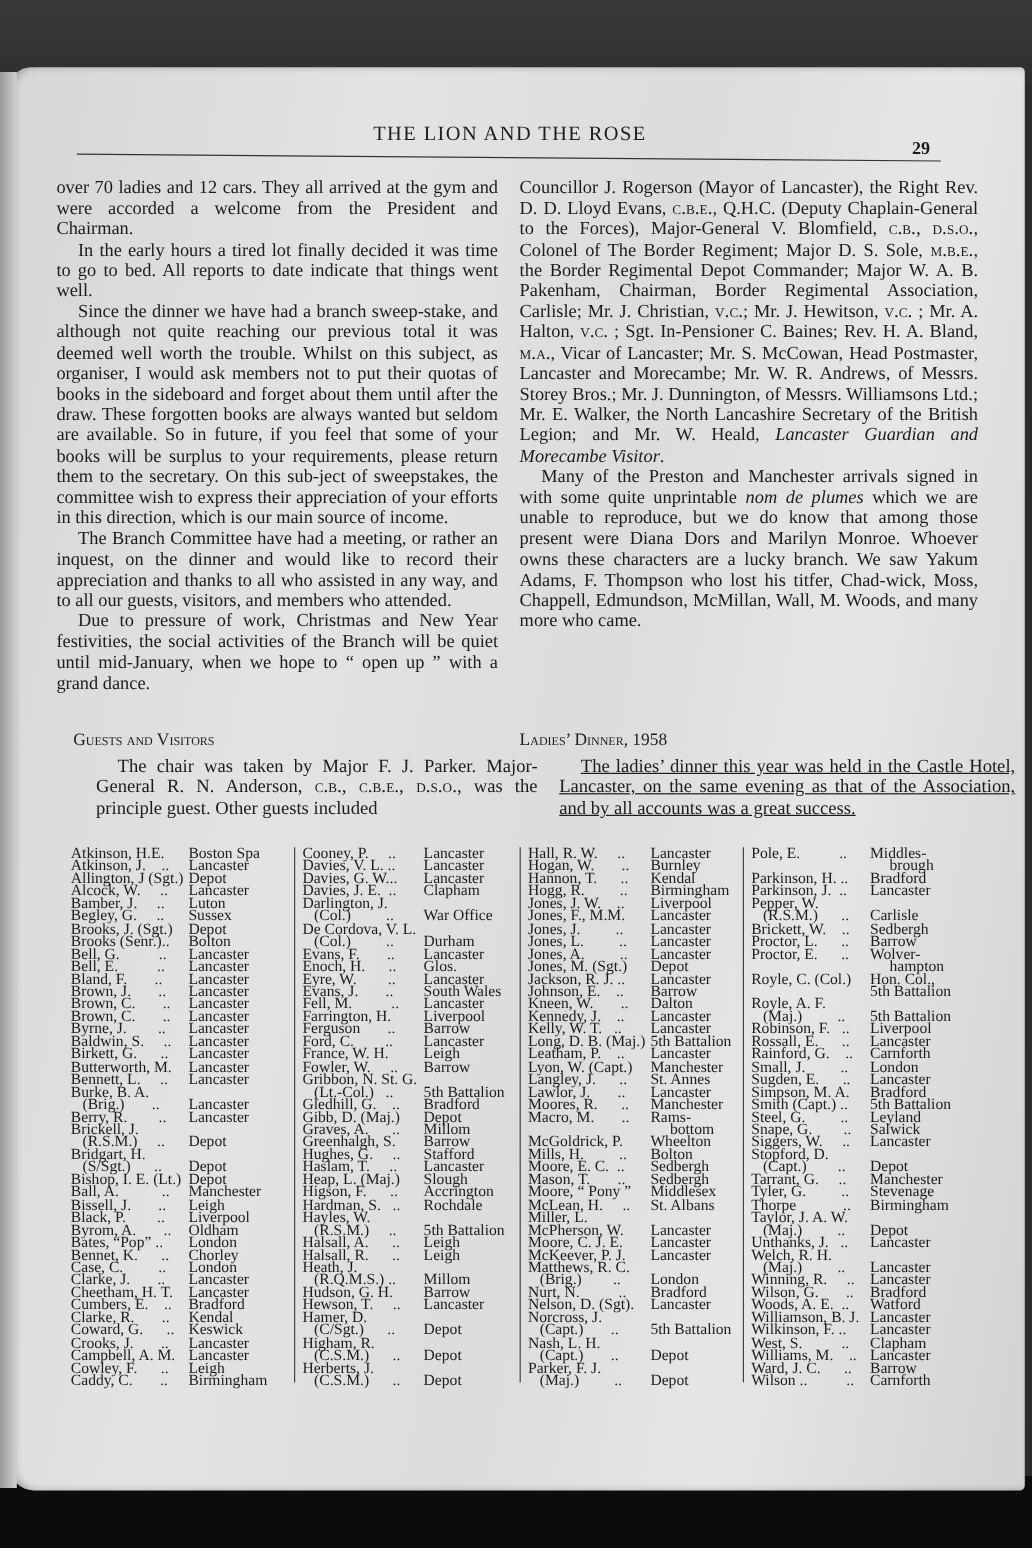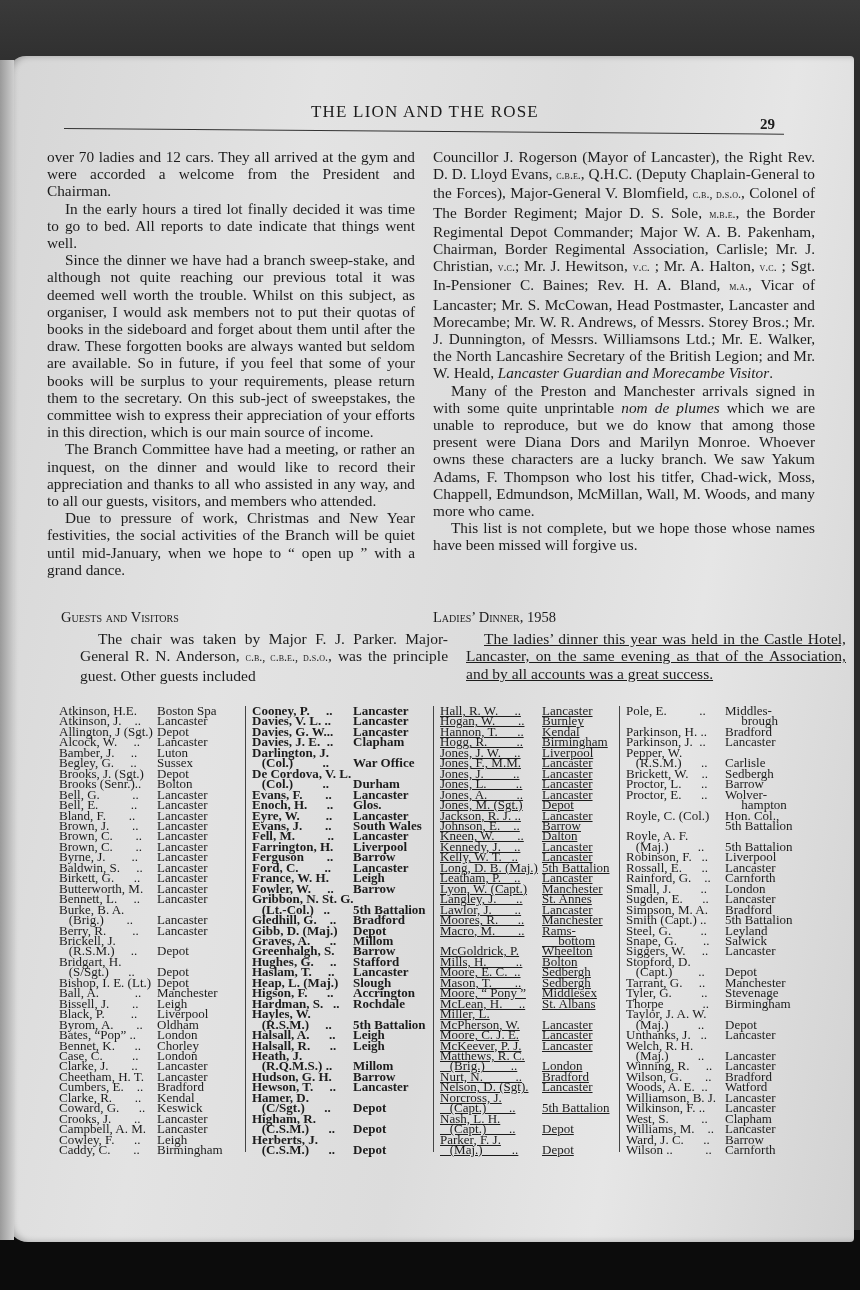--- a/index.html
+++ b/index.html
@@ -10,21 +10,21 @@
   .spine{position:absolute;left:0;top:60px;width:14px;height:1180px;background:linear-gradient(90deg,#9a9a9a,#cfcfcf);}
   .header{position:absolute;left:64px;top:100px;width:720px;height:30px;}
   .running-title{position:absolute;left:247px;top:2px;font-size:17px;letter-spacing:1.2px;}
   .page-number{position:absolute;left:696px;top:16px;font-size:15px;font-weight:bold;}
   .header-rule{position:absolute;left:0;top:28px;width:720px;height:1px;background:#333;transform:rotate(0.45deg);transform-origin:left;}
   .col{position:absolute;font-size:15.3px;line-height:17.2px;text-align:justify;}
   .col p{margin:0;text-indent:18px;}
   .col p.noindent{text-indent:0;}
   .left-col{left:47px;top:148px;width:368px;}
   .right-col{left:433px;top:148px;width:382px;}
-  .sc{font-variant:small-caps;font-size:12px;}
+  .sc{font-variant:small-caps;font-size:16px;}
   .section-head{position:absolute;font-size:14.5px;font-variant:small-caps;}
   .sec-left{left:61px;top:609px;}
   .sec-right{left:433px;top:609px;}
   .sec-body{position:absolute;font-size:15.5px;line-height:17.4px;text-align:justify;margin-left:33px;}
   .sec-body p{margin:0;text-indent:18px;}
   .sec-body-left{left:47px;top:630px;width:368px;}
   .sec-body-right{left:433px;top:630px;width:380px;text-decoration:underline;}
   .guest-list{position:absolute;top:706px;font-size:13px;line-height:10.45px;}
   .gl1{left:59px;width:178px;}
   .gl2{left:245px;width:180px;border-left:1px solid #444;padding-left:0;}
@@ -57,21 +57,20 @@
   <p class="noindent">over 70 ladies and 12 cars. They all arrived at the gym and were accorded a welcome from the President and Chairman.</p>
   <p>In the early hours a tired lot finally decided it was time to go to bed. All reports to date indicate that things went well.</p>
   <p>Since the dinner we have had a branch sweep-stake, and although not quite reaching our previous total it was deemed well worth the trouble. Whilst on this subject, as organiser, I would ask members not to put their quotas of books in the sideboard and forget about them until after the draw. These forgotten books are always wanted but seldom are available. So in future, if you feel that some of your books will be surplus to your requirements, please return them to the secretary. On this sub-ject of sweepstakes, the committee wish to express their appreciation of your efforts in this direction, which is our main source of income.</p>
   <p>The Branch Committee have had a meeting, or rather an inquest, on the dinner and would like to record their appreciation and thanks to all who assisted in any way, and to all our guests, visitors, and members who attended.</p>
   <p>Due to pressure of work, Christmas and New Year festivities, the social activities of the Branch will be quiet until mid-January, when we hope to “ open up ” with a grand dance.</p>
 </div>
 
 <div class="col right-col">
   <p class="noindent"><span>Councillor J. Rogerson (Mayor of Lancaster), the Right Rev. D. D. Lloyd Evans, </span><span class="sc">c.b.e.</span><span>, Q.H.C. (Deputy Chaplain-General to the Forces), Major-General V. Blomfield, </span><span class="sc">c.b., d.s.o.</span><span>, Colonel of The Border Regiment; Major D. S. Sole, </span><span class="sc">m.b.e.</span><span>, the Border Regimental Depot Commander; Major W. A. B. Pakenham, Chairman, Border Regimental Association, Carlisle; Mr. J. Christian, </span><span class="sc">v.c.</span><span>; Mr. J. Hewitson, </span><span class="sc">v.c.</span><span> ; Mr. A. Halton, </span><span class="sc">v.c.</span><span> ; Sgt. In-Pensioner C. Baines; Rev. H. A. Bland, </span><span class="sc">m.a.</span><span>, Vicar of Lancaster; Mr. S. McCowan, Head Postmaster, Lancaster and Morecambe; Mr. W. R. Andrews, of Messrs. Storey Bros.; Mr. J. Dunnington, of Messrs. Williamsons Ltd.; Mr. E. Walker, the North Lancashire Secretary of the British Legion; and Mr. W. Heald, </span><i>Lancaster Guardian and Morecambe Visitor</i><span>.</span></p>
   <p><span>Many of the Preston and Manchester arrivals signed in with some quite unprintable </span><i>nom de plumes</i><span> which we are unable to reproduce, but we do know that among those present were Diana Dors and Marilyn Monroe. Whoever owns these characters are a lucky branch. We saw Yakum Adams, F. Thompson who lost his titfer, Chad-wick, Moss, Chappell, Edmundson, McMillan, Wall, M. Woods, and many more who came.</span></p>
-  <p>This list is not complete, but we hope those whose names have been missed will forgive us.</p>
 </div>
 
 <div class="section-head sec-left">Guests and Visitors</div>
 <div class="section-head sec-right">Ladies’ Dinner, 1958</div>
 
 <div class="sec-body sec-body-left">
   <p><span>The chair was taken by Major F. J. Parker. Major-General R. N. Anderson, </span><span class="sc">c.b., c.b.e., d.s.o.</span><span>, was the principle guest. Other guests included</span></p>
 </div>
 <div class="sec-body sec-body-right">
   <p>The ladies’ dinner this year was held in the Castle Hotel, Lancaster, on the same evening as that of the Association, and by all accounts was a great success.</p>
@@ -244,21 +243,21 @@
     </div>
     <div class="entry">
       <span class="nm">Cowley, F.      ..</span>
       <span class="pl">Leigh</span>
     </div>
     <div class="entry">
       <span class="nm">Caddy, C.       ..</span>
       <span class="pl">Birmingham</span>
     </div>
   </div>
-<div class="guest-list gl2" style="padding-left: 6px; font-weight: bold;">
+<div class="guest-list gl2" style="padding-left: 6px;">
     <div class="entry">
       <span class="nm">Cooney, P.     ..</span>
       <span class="pl">Lancaster</span>
     </div>
     <div class="entry">
       <span class="nm">Davies, V. L. ..</span>
       <span class="pl">Lancaster</span>
     </div>
     <div class="entry">
       <span class="nm">Davies, G. W...</span>
@@ -418,21 +417,21 @@
     </div>
     <div class="entry">
       <span class="nm">Herberts, J.</span>
       <span class="pl"></span>
     </div>
     <div class="entry">
       <span class="nm">   (C.S.M.)      ..</span>
       <span class="pl">Depot</span>
     </div>
   </div>
-<div class="guest-list gl3" style="padding-left: 6px; text-decoration: underline;">
+<div class="guest-list gl3" style="padding-left: 6px;">
     <div class="entry">
       <span class="nm">Hall, R. W.     ..</span>
       <span class="pl">Lancaster</span>
     </div>
     <div class="entry">
       <span class="nm">Hogan, W.       ..</span>
       <span class="pl">Burnley</span>
     </div>
     <div class="entry">
       <span class="nm">Hannon, T.      ..</span>

